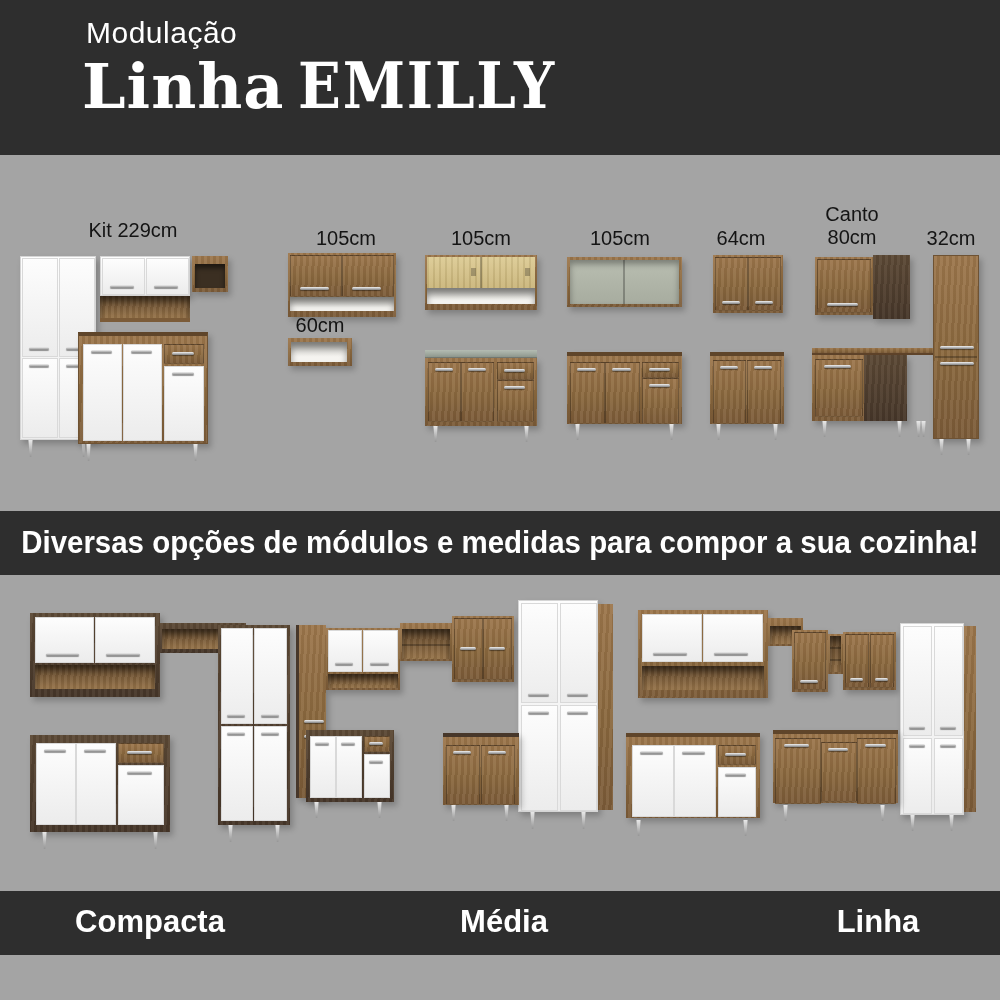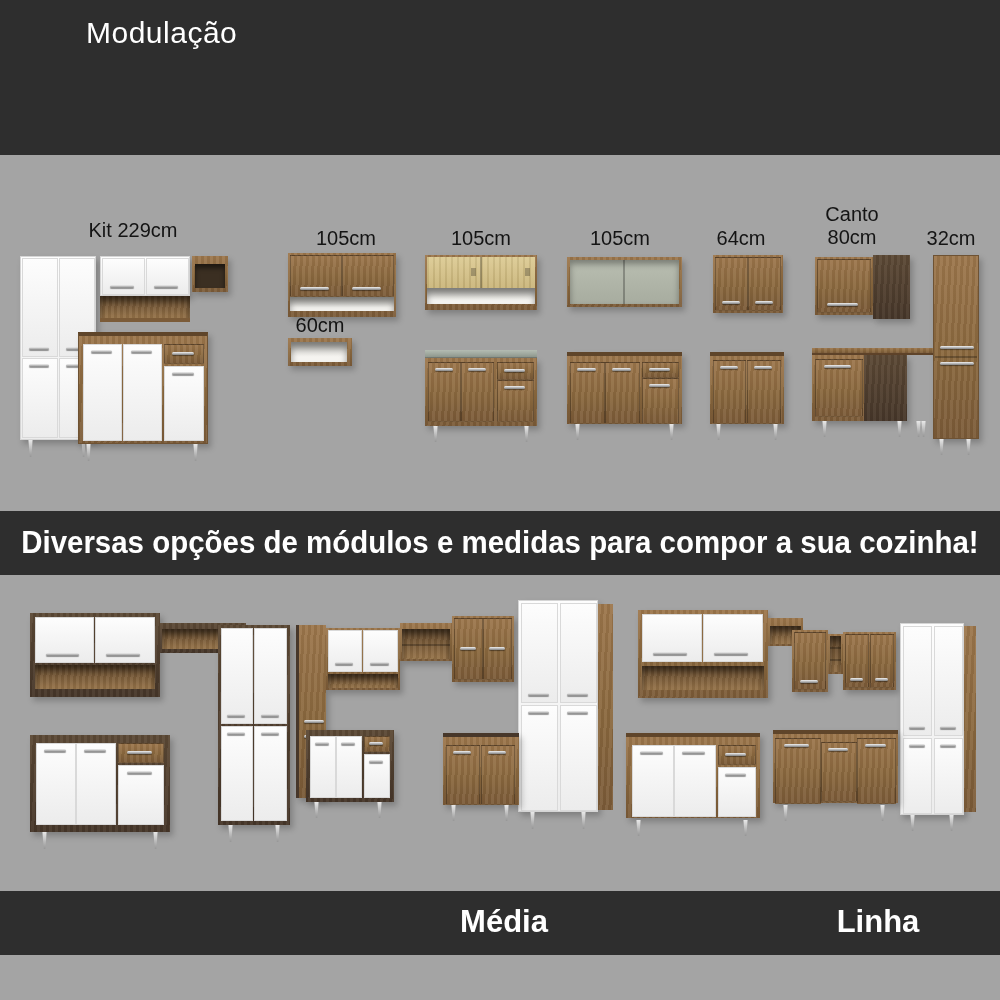--- a/index.html
+++ b/index.html
@@ -53,20 +53,23 @@
     box-shadow:0 1px 1px rgba(0,0,0,.4);}
   .seam{position:absolute;background:rgba(0,0,0,.25);}
 </style>
 </head>
 <body>
 
 <div class="stage">
 
   <div class="band header">
     <div class="kicker">Modulação</div>
+    <div class="title">
+      <span class="linha">Linha</span><span class="emilly">EMILLY</span>
+    </div>
   </div>
 
   <div class="mlabel" style="left:133px;top:219px;">Kit 229cm</div>
   <div class="mlabel" style="left:346px;top:227px;">105cm</div>
   <div class="mlabel" style="left:320px;top:314px;">60cm</div>
   <div class="mlabel" style="left:481px;top:227px;">105cm</div>
   <div class="mlabel" style="left:620px;top:227px;">105cm</div>
   <div class="mlabel" style="left:741px;top:227px;">64cm</div>
   <div class="mlabel" style="left:852px;top:203px;">
     <div>Canto</div>
@@ -289,17 +292,18 @@
     <div class="legs" style="left:18px;top:222px;width:112px;height:16px;"></div>
     <div class="cab wood sh" style="left:155px;top:132px;width:125px;height:73px;border-top:4px solid #5f452a;">
       <div class="door wood h-top" style="left:2px;top:4px;width:46px;height:66px;"></div>
       <div class="door wood h-top" style="left:48px;top:8px;width:36px;height:60px;"></div>
       <div class="door wood h-top" style="left:84px;top:4px;width:39px;height:66px;"></div>
     </div>
     <div class="legs" style="left:165px;top:207px;width:102px;height:16px;"></div>
   </div>
 
   <div class="band footer">
+    <span style="left:150px;">Compacta</span>
     <span style="left:504px;">Média</span>
     <span style="left:878px;">Linha</span>
   </div>
 
 </div>
 
 </body></html>

